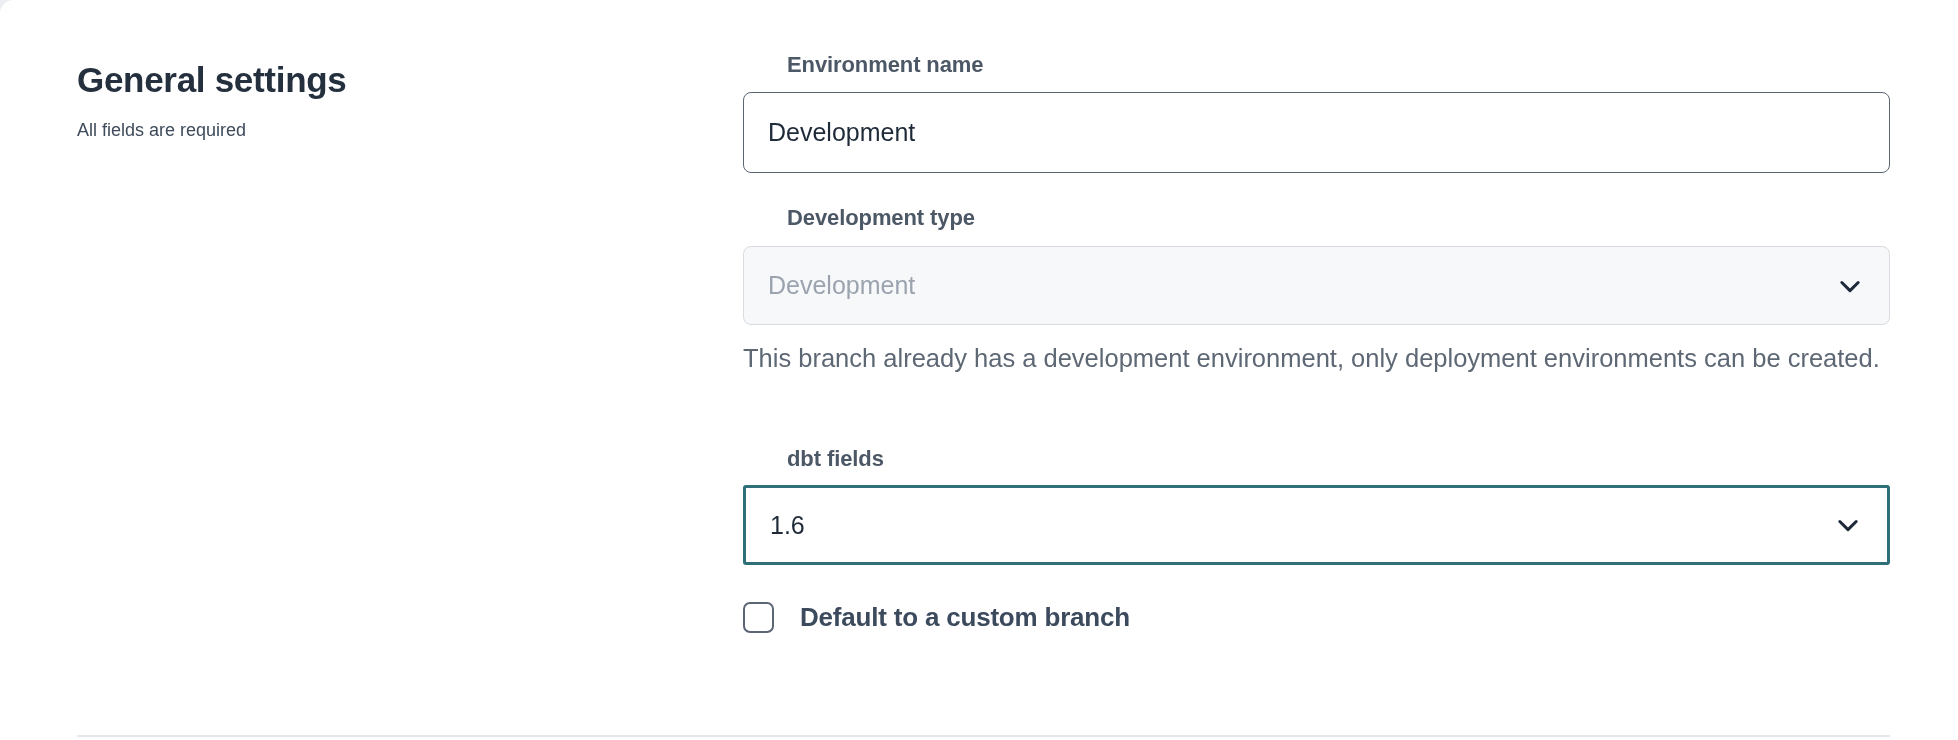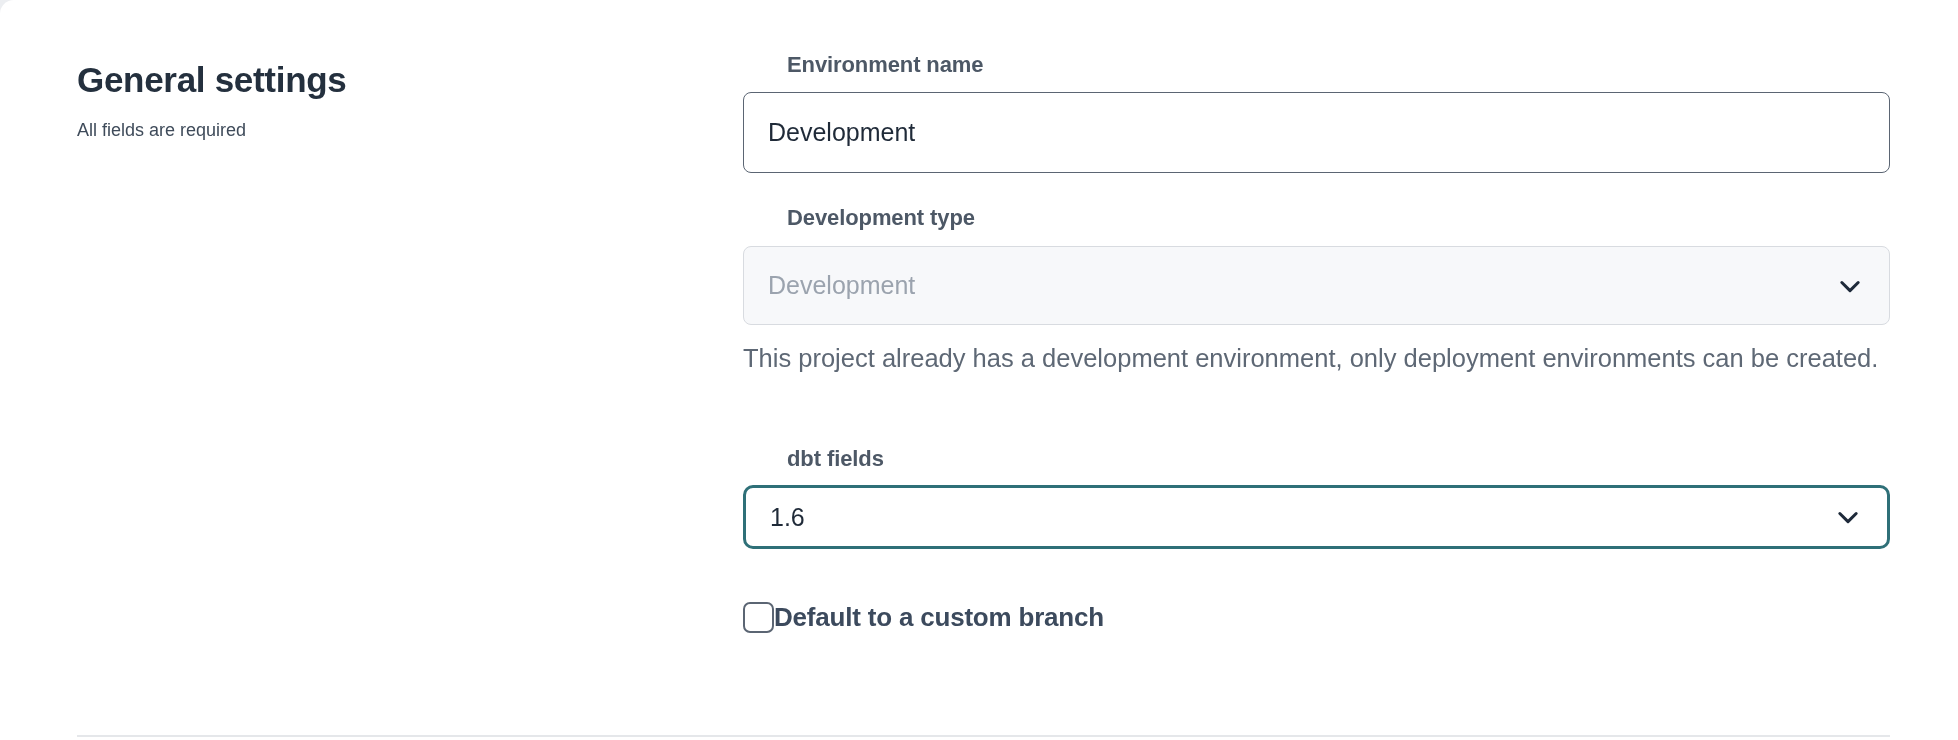--- a/index.html
+++ b/index.html
@@ -69,45 +69,45 @@
     font-size: 25px;
   }
   .select-disabled {
     top: 246px; height: 79px;
     background: #f7f8fa;
     border: 1.5px solid #d8dbe0;
     color: #9ba3ae;
     cursor: default;
   }
   .select-focused {
-    top: 485px; height: 64px;
+    top: 485px; height: 80px;
     background: #ffffff;
     border: 3px solid #2f7078;
-    border-radius: 10px;
+    border-radius: 3px;
     color: #1f2a38;
     cursor: pointer;
     text-align: right;
   }
   .chevron {
     position: absolute; right: 24px; top: 50%;
     transform: translateY(-50%);
     width: 30px; height: 30px;
     display: flex; align-items: center; justify-content: center;
   }
 
   .helper-text {
     position: absolute; left: 0; top: 338px;
     width: 1147px;
     font-size: 25.5px; line-height: 41px;
     color: #5e6875;
   }
 
   .checkbox-row {
     position: absolute; left: 0; top: 602px;
-    display: flex; align-items: center; 
+    display: flex; align-items: center; gap: 26px;
     cursor: pointer;
   }
   .checkbox {
     width: 31px; height: 31px;
     border: 2px solid #5b6573;
     border-radius: 7px;
     background: #ffffff;
     flex: 0 0 auto;
   }
   .checkbox-label {
@@ -143,21 +143,21 @@
 
     <div class="select-box select-disabled" aria-disabled="true">
       <span>Development</span>
       <span class="chevron">
         <svg width="28" height="28" viewBox="0 0 24 24" fill="none">
           <path d="M5 9 L12 16 L19 9" stroke="#1e2a3a" stroke-width="2.6" stroke-linecap="round" stroke-linejoin="round"></path>
         </svg>
       </span>
     </div>
 
-    <div class="helper-text">This project already has a development environment, only deployment environments can be created.</div>
+    <div class="helper-text">This branch already has a development environment, only deployment environments can be created.</div>
 
     <label class="field-label lbl-dbt-version">dbt fields</label>
 
     <div class="select-box select-focused">
       <span>1.6</span>
       <span class="chevron">
         <svg width="28" height="28" viewBox="0 0 24 24" fill="none">
           <path d="M5 9 L12 16 L19 9" stroke="#1e2a3a" stroke-width="2.6" stroke-linecap="round" stroke-linejoin="round"></path>
         </svg>
       </span>

